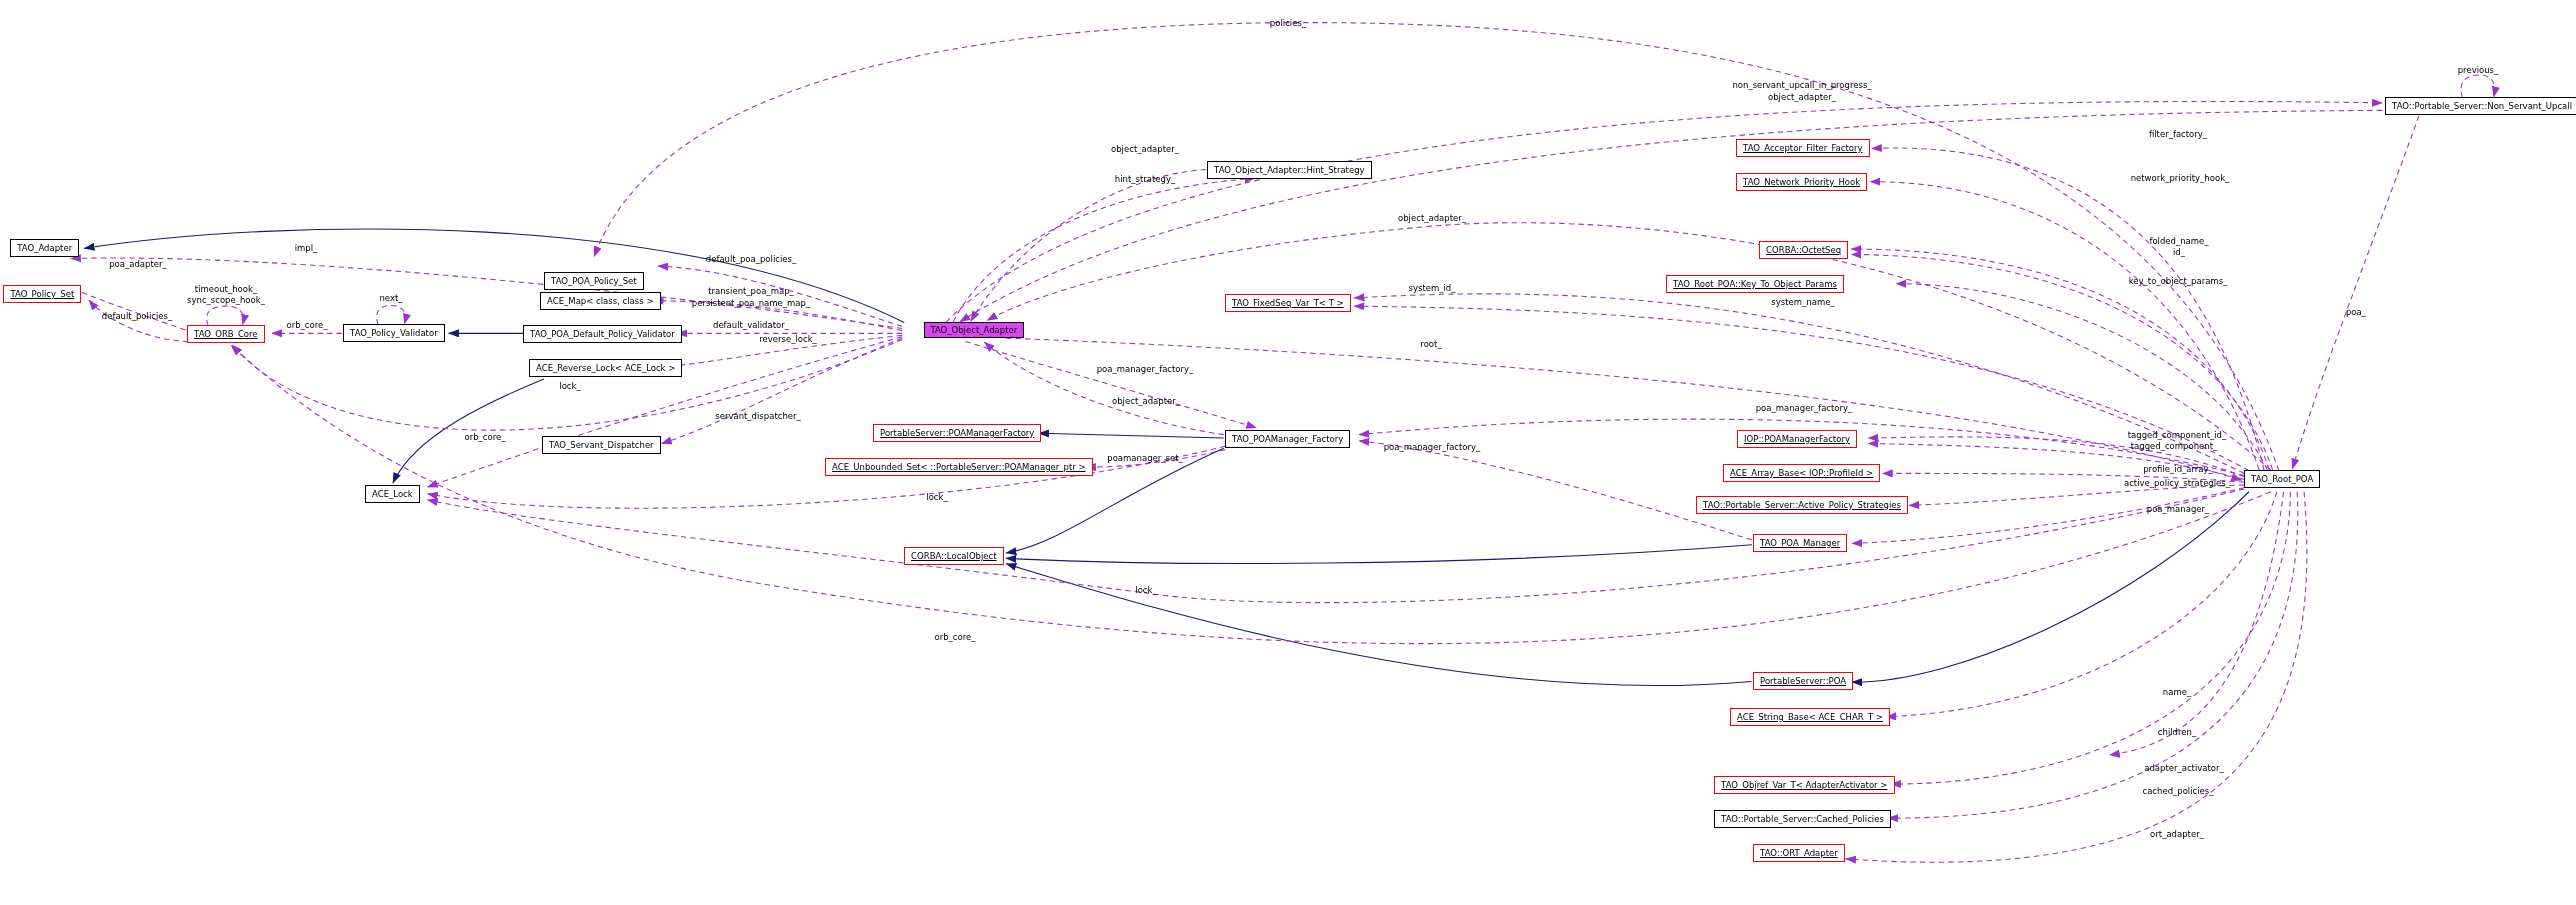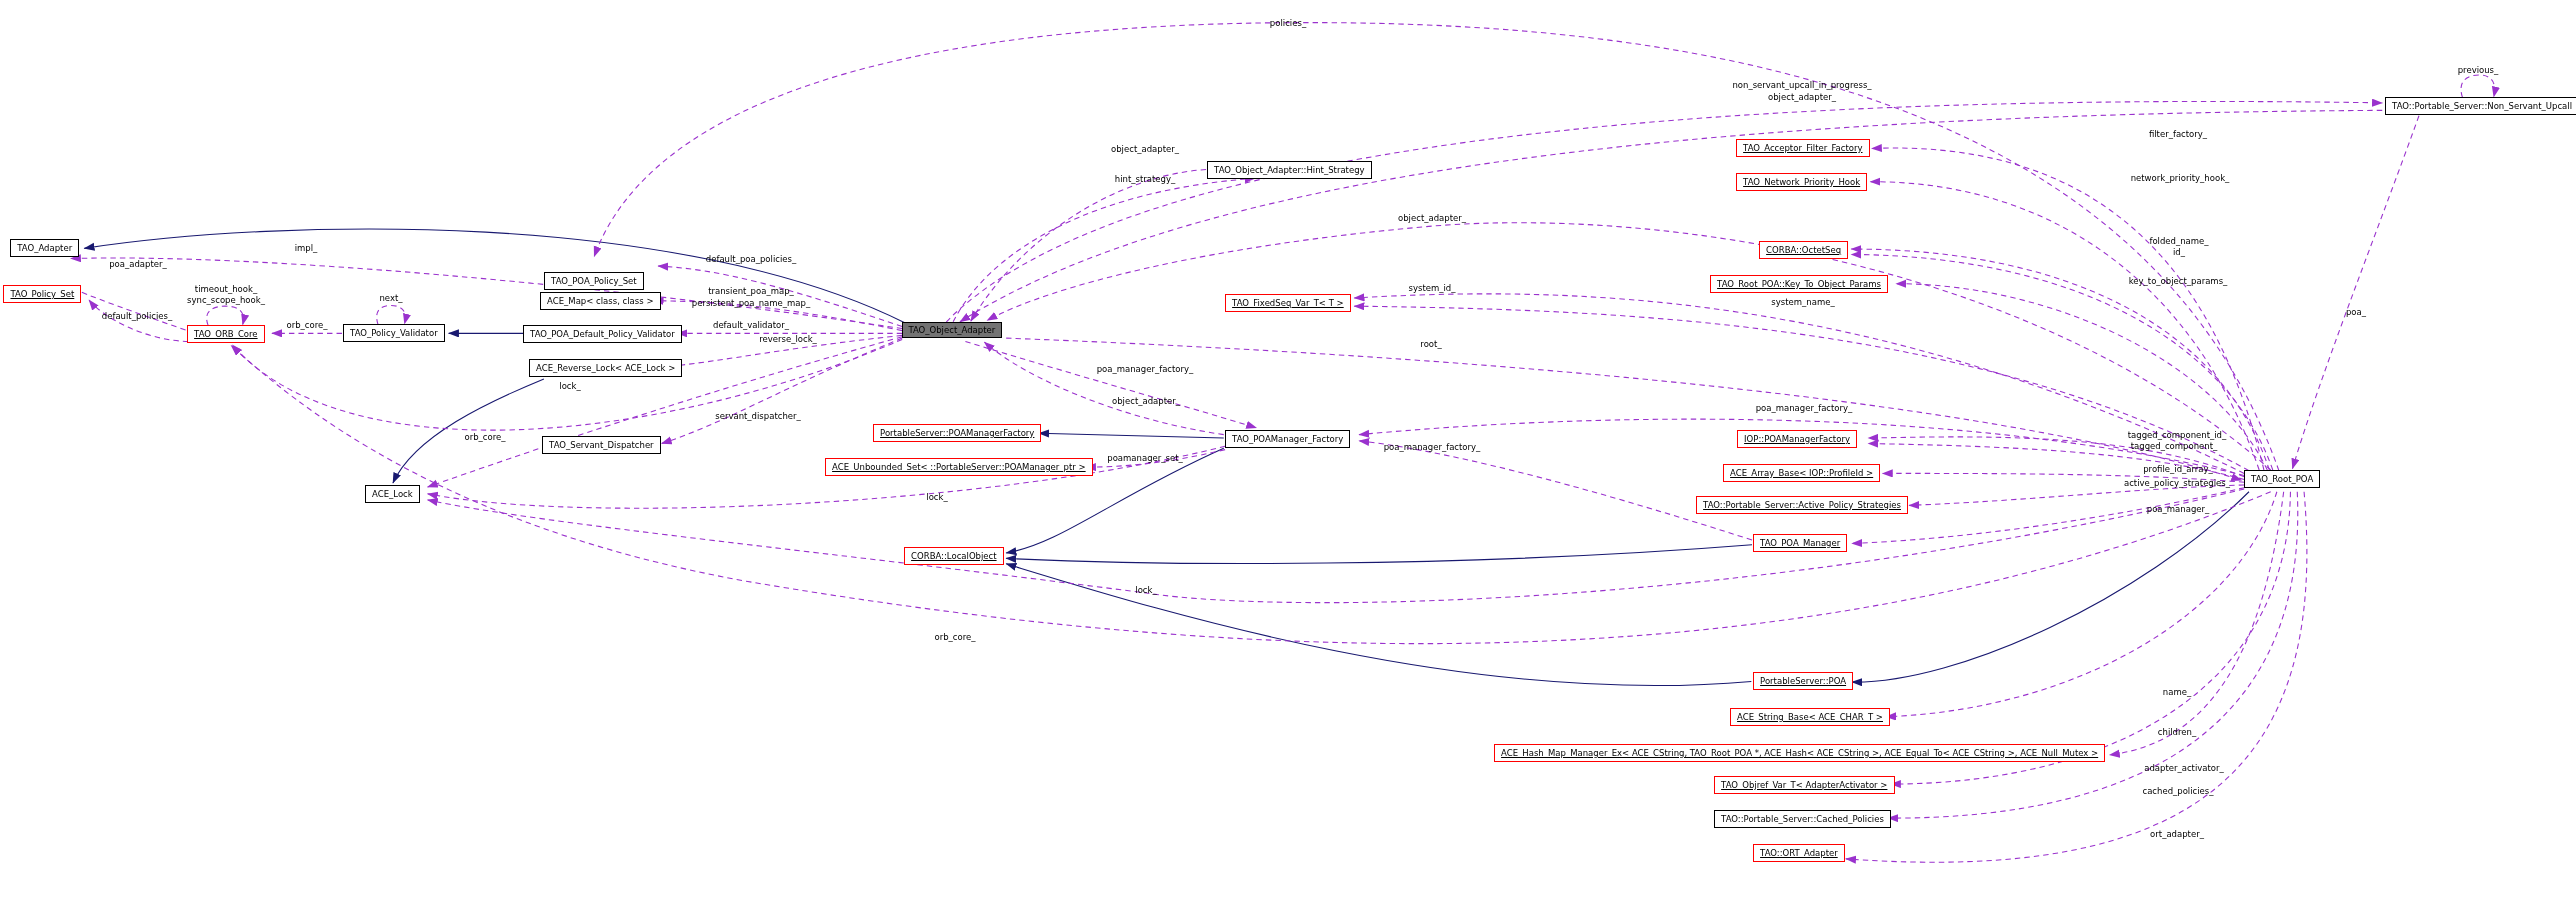--- a/index.html
+++ b/index.html
@@ -3,21 +3,21 @@
 <meta charset="utf-8">
 <style>
   html,body{margin:0;padding:0;background:#ffffff;}
   #canvas{position:relative;width:2576px;height:906px;background:#ffffff;overflow:hidden;
           font-family:"DejaVu Sans","Liberation Sans",sans-serif;}
   #edges{position:absolute;left:0;top:0;width:2576px;height:906px;}
   .node{position:absolute;box-sizing:border-box;border:0.7px solid #000000;background:#ffffff;
         color:#000000;font-size:8.5px;line-height:10.2px;padding:2.7px 6.1px;white-space:nowrap;
         text-align:center;z-index:3;cursor:pointer;}
   .node.ext{border-color:#ff0000;text-decoration:underline;}
-  .node.focus{background:#737373;border-width:1.4px;padding:2px 5.4px;}
+  .node.focus{background:#d946ef;border-width:1.4px;padding:2px 5.4px;margin-left:22px;}
   .elabel{position:absolute;transform:translateX(-50%);color:#000000;font-size:8.5px;
           white-space:nowrap;z-index:2;}
   path.u{fill:none;stroke:#9a32cd;stroke-width:1.6;stroke-dasharray:8 6;}
   path.i{fill:none;stroke:#191970;stroke-width:1.6;}
 </style>
 </head>
 <body>
 
 <div id="canvas">
 
@@ -103,29 +103,28 @@
   <div class="node" style="left:365px;top:485px">ACE_Lock</div>
   <div class="node focus" style="left:902px;top:322px">TAO_Object_Adapter</div>
   <div class="node" style="left:1207px;top:161px">TAO_Object_Adapter::Hint_Strategy</div>
   <div class="node ext" style="left:873px;top:424px">PortableServer::POAManagerFactory</div>
   <div class="node ext" style="left:825px;top:458px">ACE_Unbounded_Set&lt; ::PortableServer::POAManager_ptr &gt;</div>
   <div class="node" style="left:1225px;top:430px">TAO_POAManager_Factory</div>
   <div class="node ext" style="left:904px;top:547px">CORBA::LocalObject</div>
   <div class="node ext" style="left:1736px;top:139px">TAO_Acceptor_Filter_Factory</div>
   <div class="node ext" style="left:1736px;top:173px">TAO_Network_Priority_Hook</div>
   <div class="node ext" style="left:1759px;top:241px">CORBA::OctetSeq</div>
-  <div class="node ext" style="left:1710px;top:275px">TAO_Root_POA::Key_To_Object_Params</div>
+  <div class="node ext" style="left:1666px;top:275px">TAO_Root_POA::Key_To_Object_Params</div>
   <div class="node ext" style="left:1225px;top:294px">TAO_FixedSeq_Var_T&lt; T &gt;</div>
   <div class="node ext" style="left:1737px;top:430px">IOP::POAManagerFactory</div>
   <div class="node ext" style="left:1723px;top:464px">ACE_Array_Base&lt; IOP::ProfileId &gt;</div>
   <div class="node ext" style="left:1696px;top:496px">TAO::Portable_Server::Active_Policy_Strategies</div>
   <div class="node ext" style="left:1753px;top:534px">TAO_POA_Manager</div>
   <div class="node ext" style="left:1753px;top:672px">PortableServer::POA</div>
   <div class="node ext" style="left:1730px;top:708px">ACE_String_Base&lt; ACE_CHAR_T &gt;</div>
-  <div class="node ext" style="left:1494px;top:744px">ACE_Hash_Map_Manager_Ex&lt; ACE_CString, TAO_Root_POA *, ACE_Hash&lt; ACE_CString &gt;, ACE_Equal_To&lt; ACE_CString &gt;, ACE_Null_Mutex &gt;</div>
   <div class="node ext" style="left:1714px;top:776px">TAO_Objref_Var_T&lt; AdapterActivator &gt;</div>
   <div class="node" style="left:1714px;top:810px">TAO::Portable_Server::Cached_Policies</div>
   <div class="node ext" style="left:1753px;top:844px">TAO::ORT_Adapter</div>
   <div class="node" style="left:2385px;top:97px">TAO::Portable_Server::Non_Servant_Upcall</div>
   <div class="node" style="left:2244px;top:470px">TAO_Root_POA</div>
 
   <span class="elabel" style="left:1288px;top:17.7px">policies_</span>
   <span class="elabel" style="left:2478px;top:65px">previous_</span>
   <span class="elabel" style="left:1802px;top:80px">non_servant_upcall_in_progress_</span>
   <span class="elabel" style="left:1802px;top:92px">object_adapter_</span>

